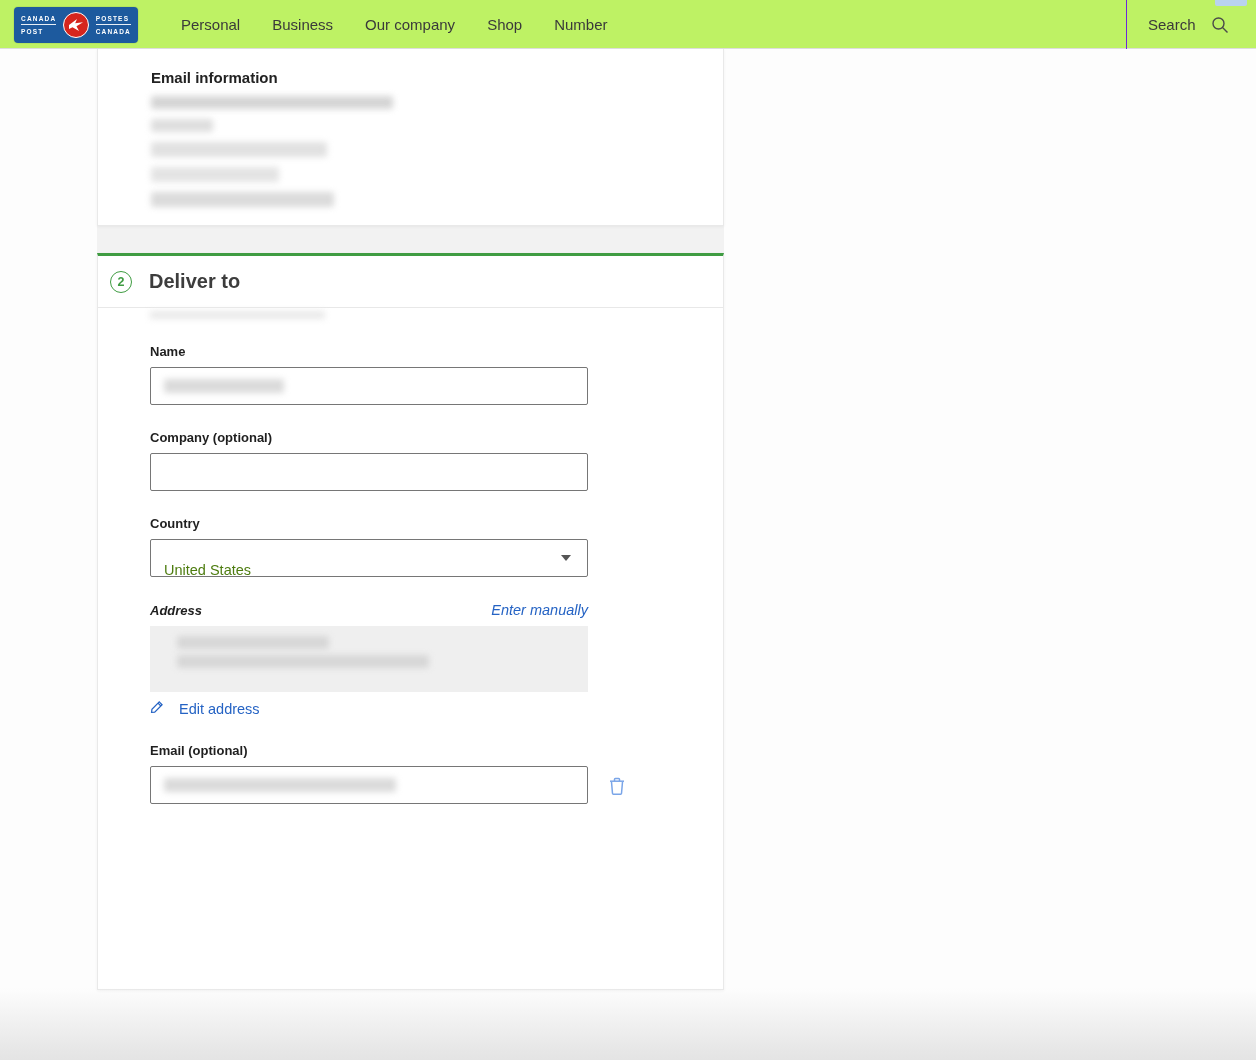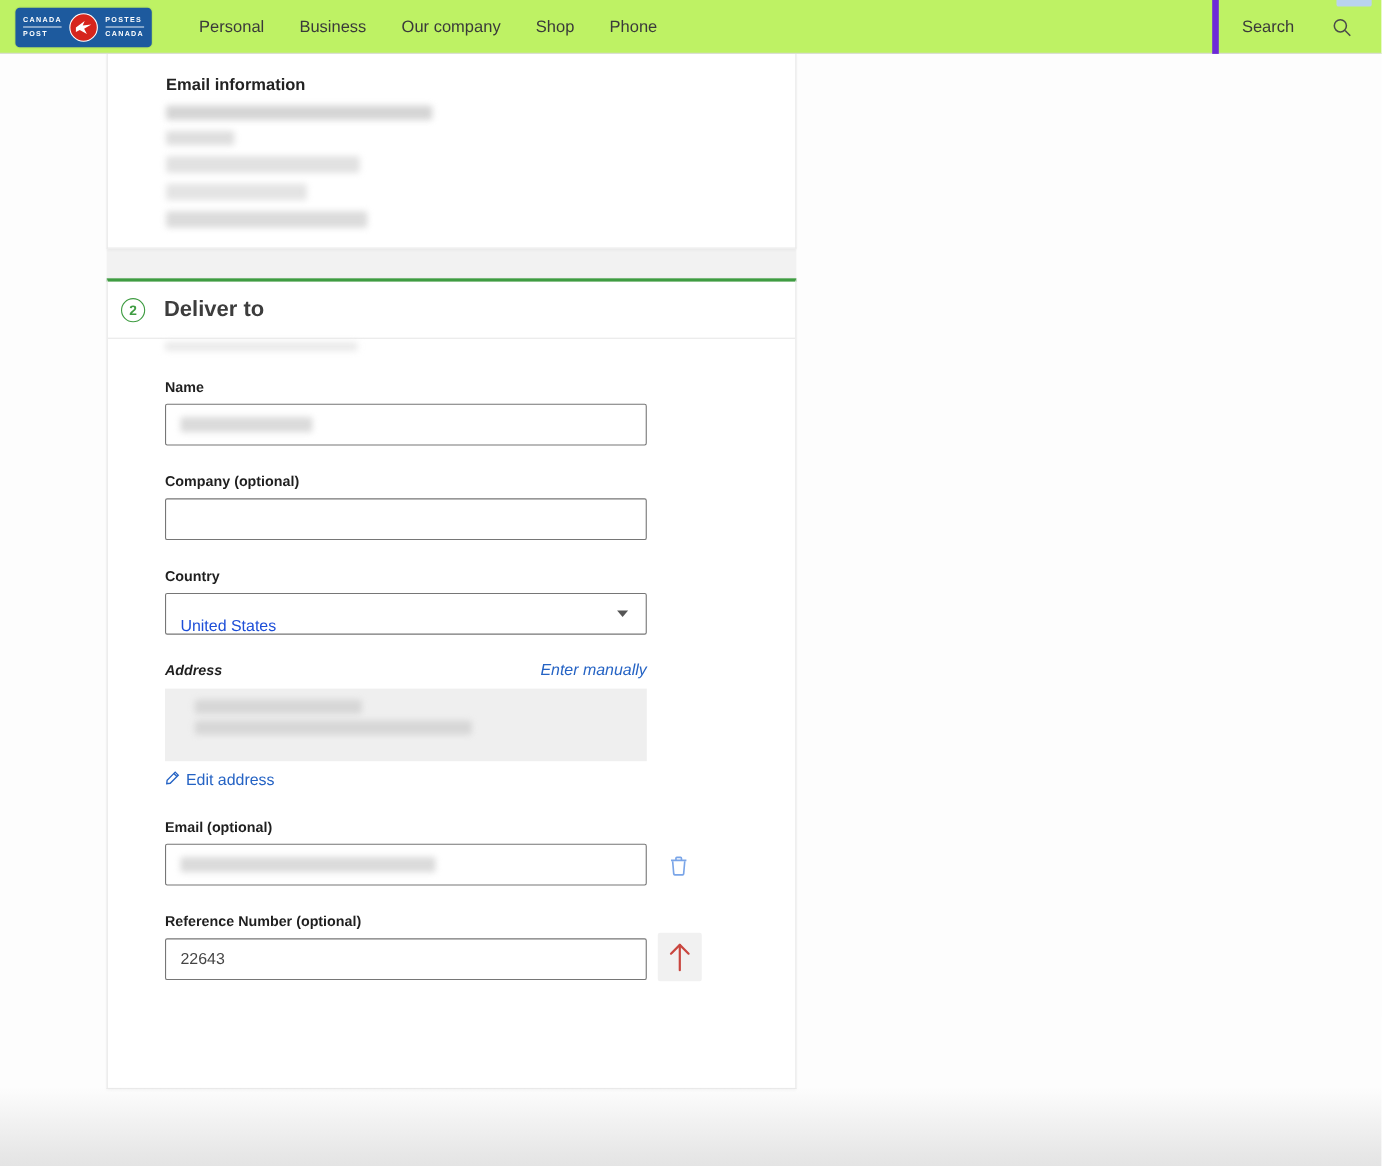--- a/index.html
+++ b/index.html
@@ -8,21 +8,21 @@
 
   
   .header { position:absolute; top:0; left:0; width:1256px; height:49px; background:#bef264; border-bottom:1px solid #ddd; z-index:5; }
   .logo { position:absolute; left:14px; top:7px; width:124px; height:36px; background:#1d5a9e; border-radius:4px; display:flex; align-items:center; justify-content:space-between; padding:0 7px; box-shadow:0 0 0 1px rgba(0,0,0,.05); }
   .logo-col { display:flex; flex-direction:column; gap:3px; }
   .logo-col span { color:#fff; font-size:6.5px; font-weight:bold; letter-spacing:1.2px; line-height:7px; border-bottom:1px solid rgba(255,255,255,.9); padding-bottom:2px; }
   .logo-col span:last-child { border-bottom:none; padding-bottom:0; }
   .logo-ball { width:26px; height:26px; flex:0 0 26px; border-radius:50%; background:#d6251d; border:1.5px solid #fff; display:flex; align-items:center; justify-content:center; margin:0 2px; }
   .nav { position:absolute; left:181px; top:0; height:49px; display:flex; align-items:center; }
   .nav-item { font-size:15px; color:#3a3a3a; margin-right:32px; cursor:pointer; white-space:nowrap; }
-  .search-zone { position:absolute; right:0; top:0; height:49px; width:154px; border-left:6px solid #6d28d9; display:flex; align-items:center; }
+  .search-zone { position:absolute; right:0; top:0; height:49px; width:130px; border-left:1px solid #6d28d9; display:flex; align-items:center; }
   .search-label { font-size:15px; color:#3a3a3a; margin-left:21px; cursor:pointer; }
   .search-icon { position:absolute; right:27px; top:16px; cursor:pointer; }
   .top-sliver { position:absolute; right:9px; top:0; width:32px; height:6px; background:#b9d3ee; border-radius:0 0 2px 2px; }
 
   
   .column { position:absolute; left:97px; top:49px; width:627px; height:941px; background:#f2f2f2; }
   .card { background:#fff; border:1px solid #e9e9e9; box-shadow:0 1px 3px rgba(0,0,0,.05); }
   .sender-card { border-top:none; height:177px; padding:20px 40px 0 53px; }
   .sender-title { font-size:15px; font-weight:bold; color:#222; margin-bottom:10px; }
   .redact-bar { height:13px; border-radius:2px; background:#c3c3c3; filter:blur(3px); opacity:.7; margin-bottom:10px; }
@@ -38,28 +38,28 @@
   .deliver-form { padding:0 0 0 52px; }
   .smudge { width:175px; height:8px; background:#e9e9e9; filter:blur(3px); margin-top:3px; }
 
   .field-group { margin-top:25px; width:438px; position:relative; }
   .field-label { font-size:13px; font-weight:bold; color:#1f1f1f; margin-bottom:8px; }
   .text-input { width:438px; height:38px; border:1px solid #767676; border-radius:2px; background:#fff; font-family:"Liberation Sans",sans-serif; font-size:14.5px; color:#444; padding:0 13px; outline:none; }
   .input-wrap { position:relative; width:438px; height:38px; }
   .value-redact { position:absolute; left:14px; top:12px; height:14px; border-radius:2px; background:#bdbdbd; filter:blur(3px); opacity:.55; }
 
   .select-box { width:438px; height:38px; border:1px solid #767676; border-radius:2px; background:#fff; display:flex; align-items:center; justify-content:space-between; padding:0 16px 0 13px; cursor:pointer; }
-  .select-value { font-size:14.5px; color:#1d4ed8;margin-top:24px; }
+  .select-value { font-size:14.5px; color:#4d7c0f;margin-top:24px; }
   .caret-down { width:0; height:0; border-left:5px solid transparent; border-right:5px solid transparent; border-top:6px solid #555; }
 
   .address-head { display:flex; align-items:baseline; justify-content:space-between; width:438px;font-style:italic; }
   .link { color:#2563c4; font-size:14.5px; text-decoration:none; cursor:pointer; }
   .address-box { width:438px; height:66px; background:#efefef; margin-top:8px; padding:10px 0 0 27px; }
   .address-box .redact-bar { margin-bottom:6px; opacity:.55; }
-  .edit-row { margin-top:8px; display:flex; align-items:center; gap:5px; cursor:pointer; }
+  .edit-row { margin-top:8px; display:flex; align-items:center; gap:15px; cursor:pointer; }
 
   .trash-btn { position:absolute; left:456px; top:33px; width:22px; height:22px; background:none; border:none; cursor:pointer; padding:0; }
   .arrow-btn { position:absolute; left:448px; top:18px; width:40px; height:44px; background:#f1f1f1; border:none; border-radius:2px; cursor:pointer; display:flex; align-items:center; justify-content:center; }
 
   .footer-fade { position:absolute; left:0; top:988px; width:1256px; height:72px; background:linear-gradient(to bottom, rgba(236,236,236,0) 0%, #e7e7e7 85%, #e4e4e4 100%); pointer-events:none; }
 </style>
 </head>
 <body>
 
 <div class="stage">
@@ -79,21 +79,21 @@
         <span>POSTES</span>
         <span>CANADA</span>
       </div>
     </div>
 
     <nav class="nav">
       <span class="nav-item">Personal</span>
       <span class="nav-item">Business</span>
       <span class="nav-item">Our company</span>
       <span class="nav-item">Shop</span>
-      <span class="nav-item">Phone</span>
+      <span class="nav-item">Number</span>
     </nav>
 
     <div class="search-zone">
       <span class="search-label">Search</span>
       <span class="search-icon">
         <svg width="18" height="18" viewBox="0 0 18 18" fill="none" stroke="#4a4a4a" stroke-width="1.4">
           <circle cx="7.5" cy="7.5" r="5.5"></circle>
           <line x1="11.8" y1="11.8" x2="16.5" y2="16.5"></line>
         </svg>
       </span>
@@ -173,29 +173,19 @@
           </div>
           <button class="trash-btn">
             <svg width="20" height="20" viewBox="0 0 20 20" fill="none" stroke="#7aa5e8" stroke-width="1.5">
               <path d="M4.5 6 L5.5 17.5 Q5.6 18.3 6.4 18.3 L13.6 18.3 Q14.4 18.3 14.5 17.5 L15.5 6"></path>
               <line x1="3" y1="5.2" x2="17" y2="5.2"></line>
               <path d="M7.5 5 L7.5 3.2 Q7.5 2.4 8.3 2.4 L11.7 2.4 Q12.5 2.4 12.5 3.2 L12.5 5"></path>
             </svg>
           </button>
         </div>
 
-        <div class="field-group">
-          <div class="field-label">Reference Number (optional)</div>
-          <input class="text-input" type="text" value="22643" style="">
-          <button class="arrow-btn">
-            <svg width="26" height="30" viewBox="0 0 26 30" fill="none" stroke="#c9463f" stroke-width="2" stroke-linecap="round" stroke-linejoin="round">
-              <line x1="13" y1="27" x2="13" y2="4"></line>
-              <polyline points="5,12 13,4 21,12"></polyline>
-            </svg>
-          </button>
-        </div>
 
       </div>
     </section>
   </div>
 
   <div class="footer-fade"></div>
 </div>
 
 </body></html>

